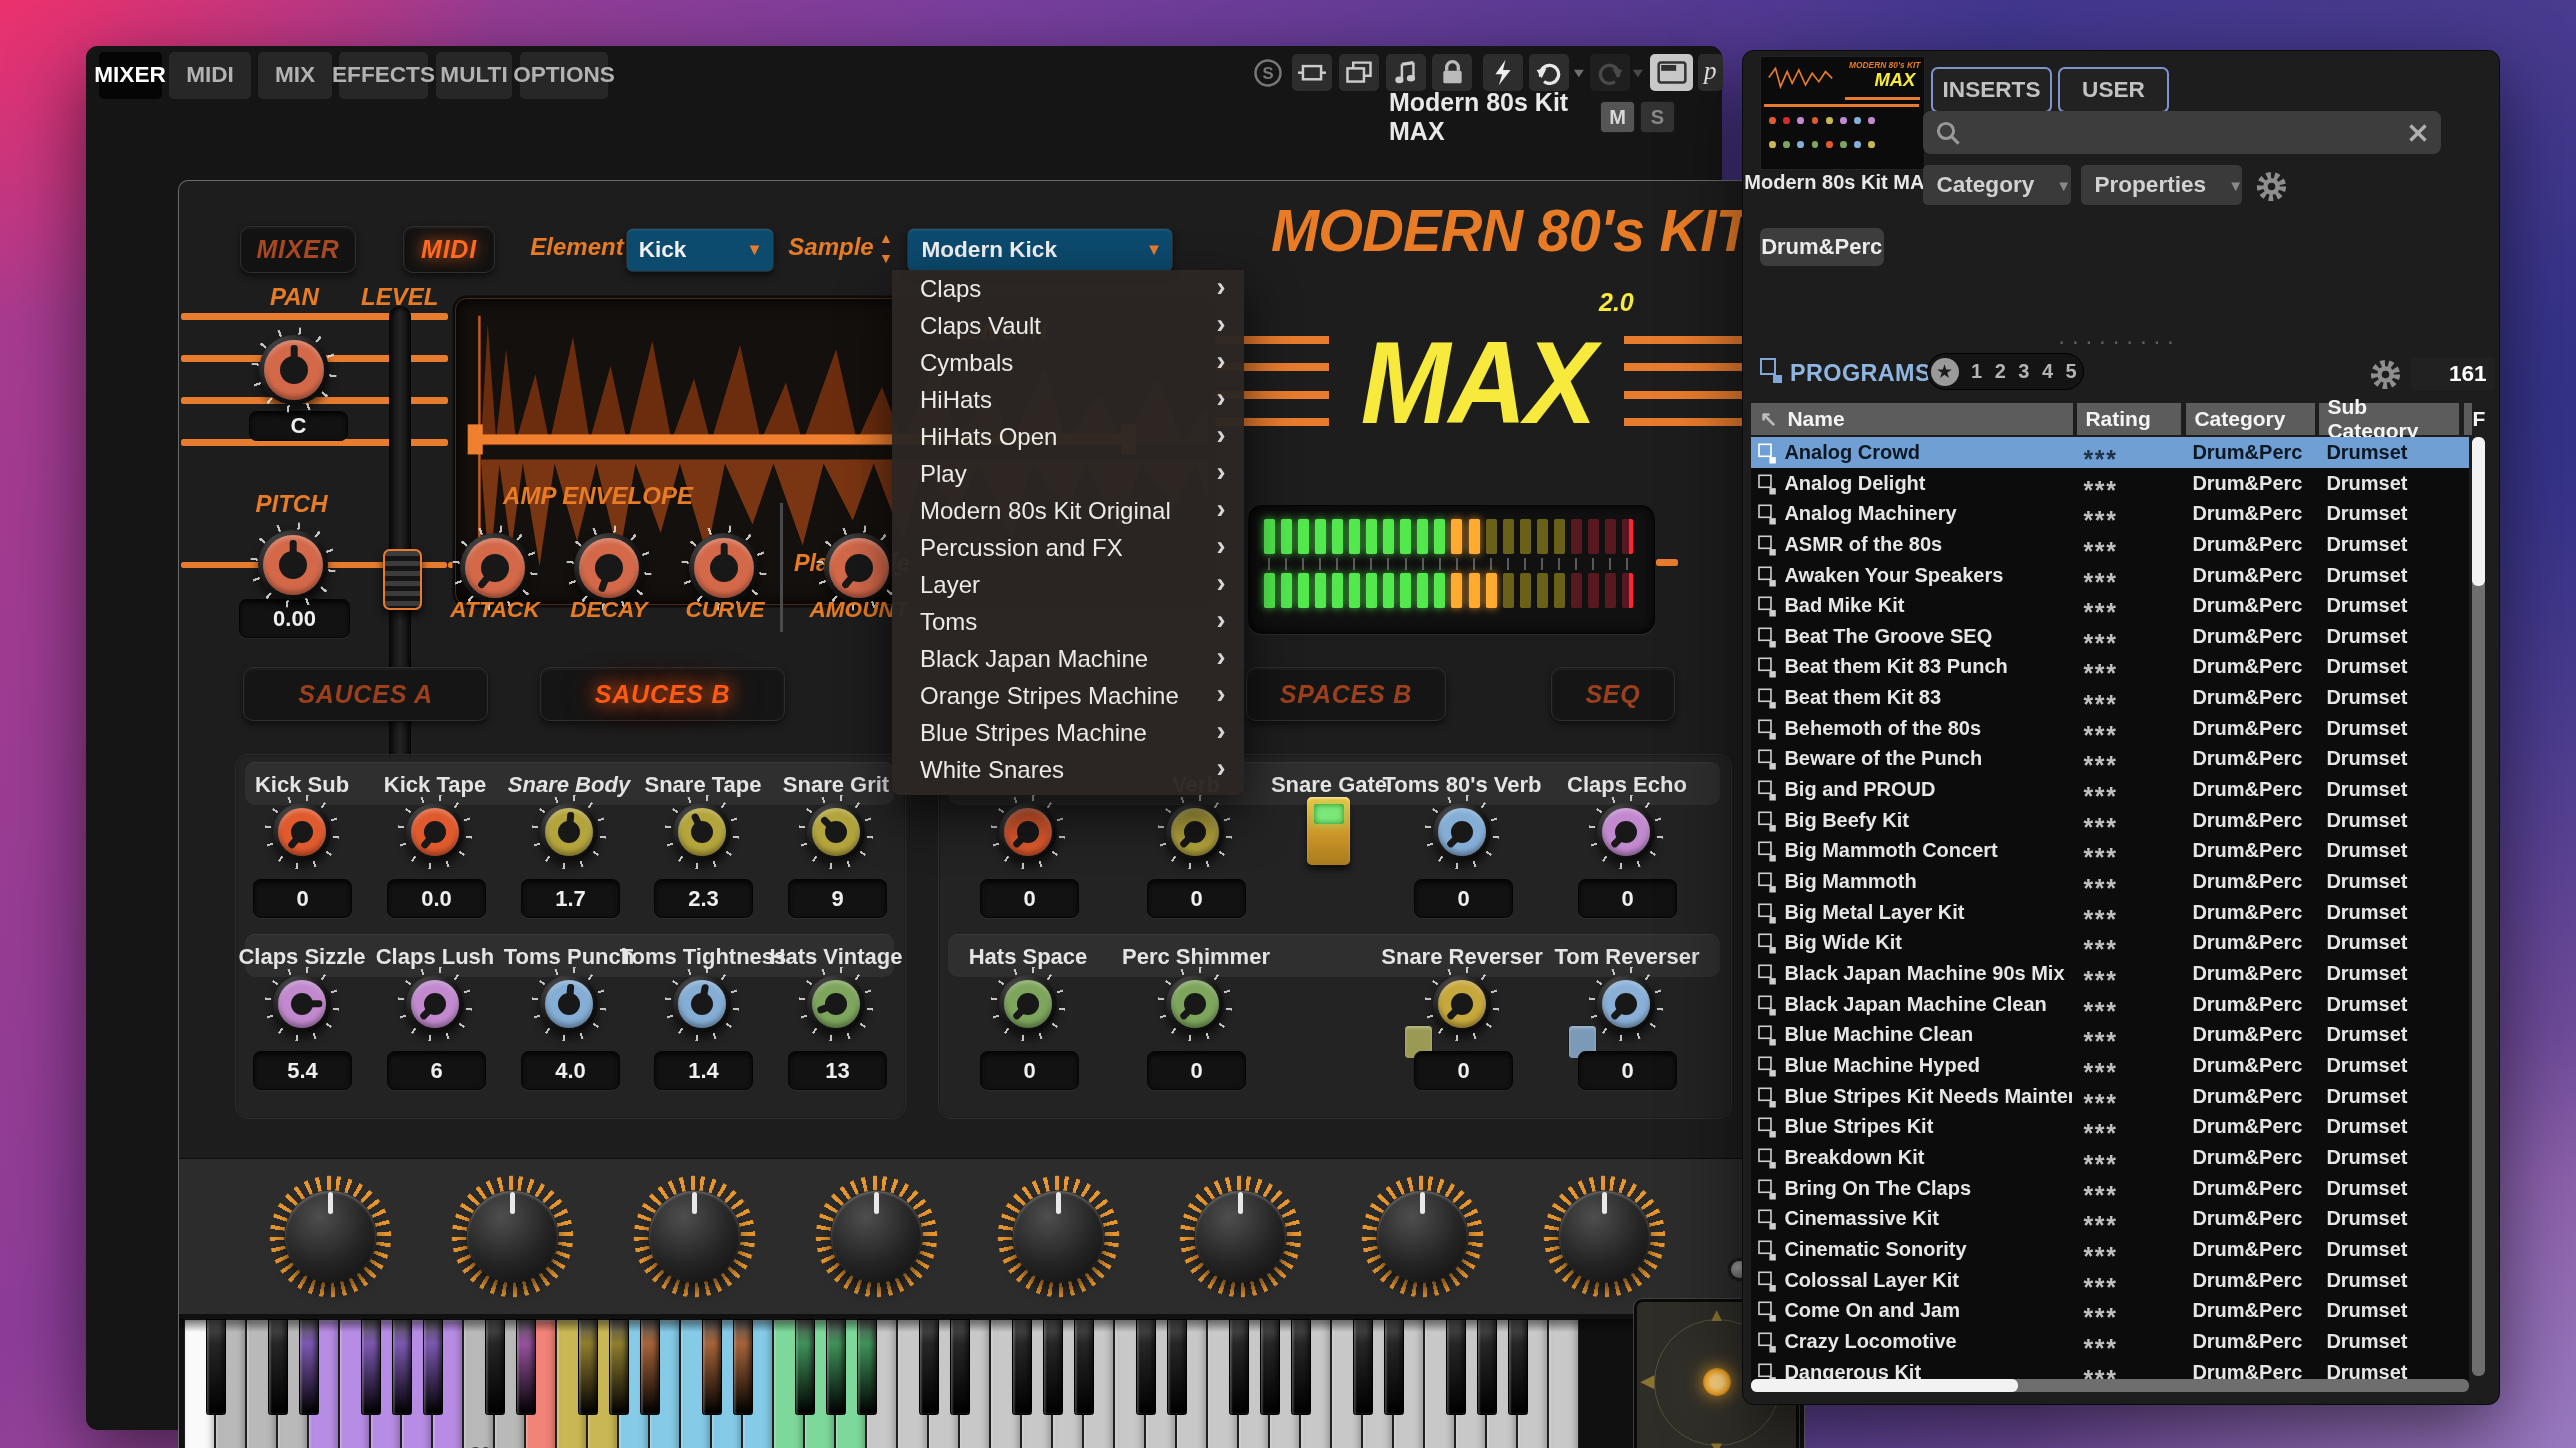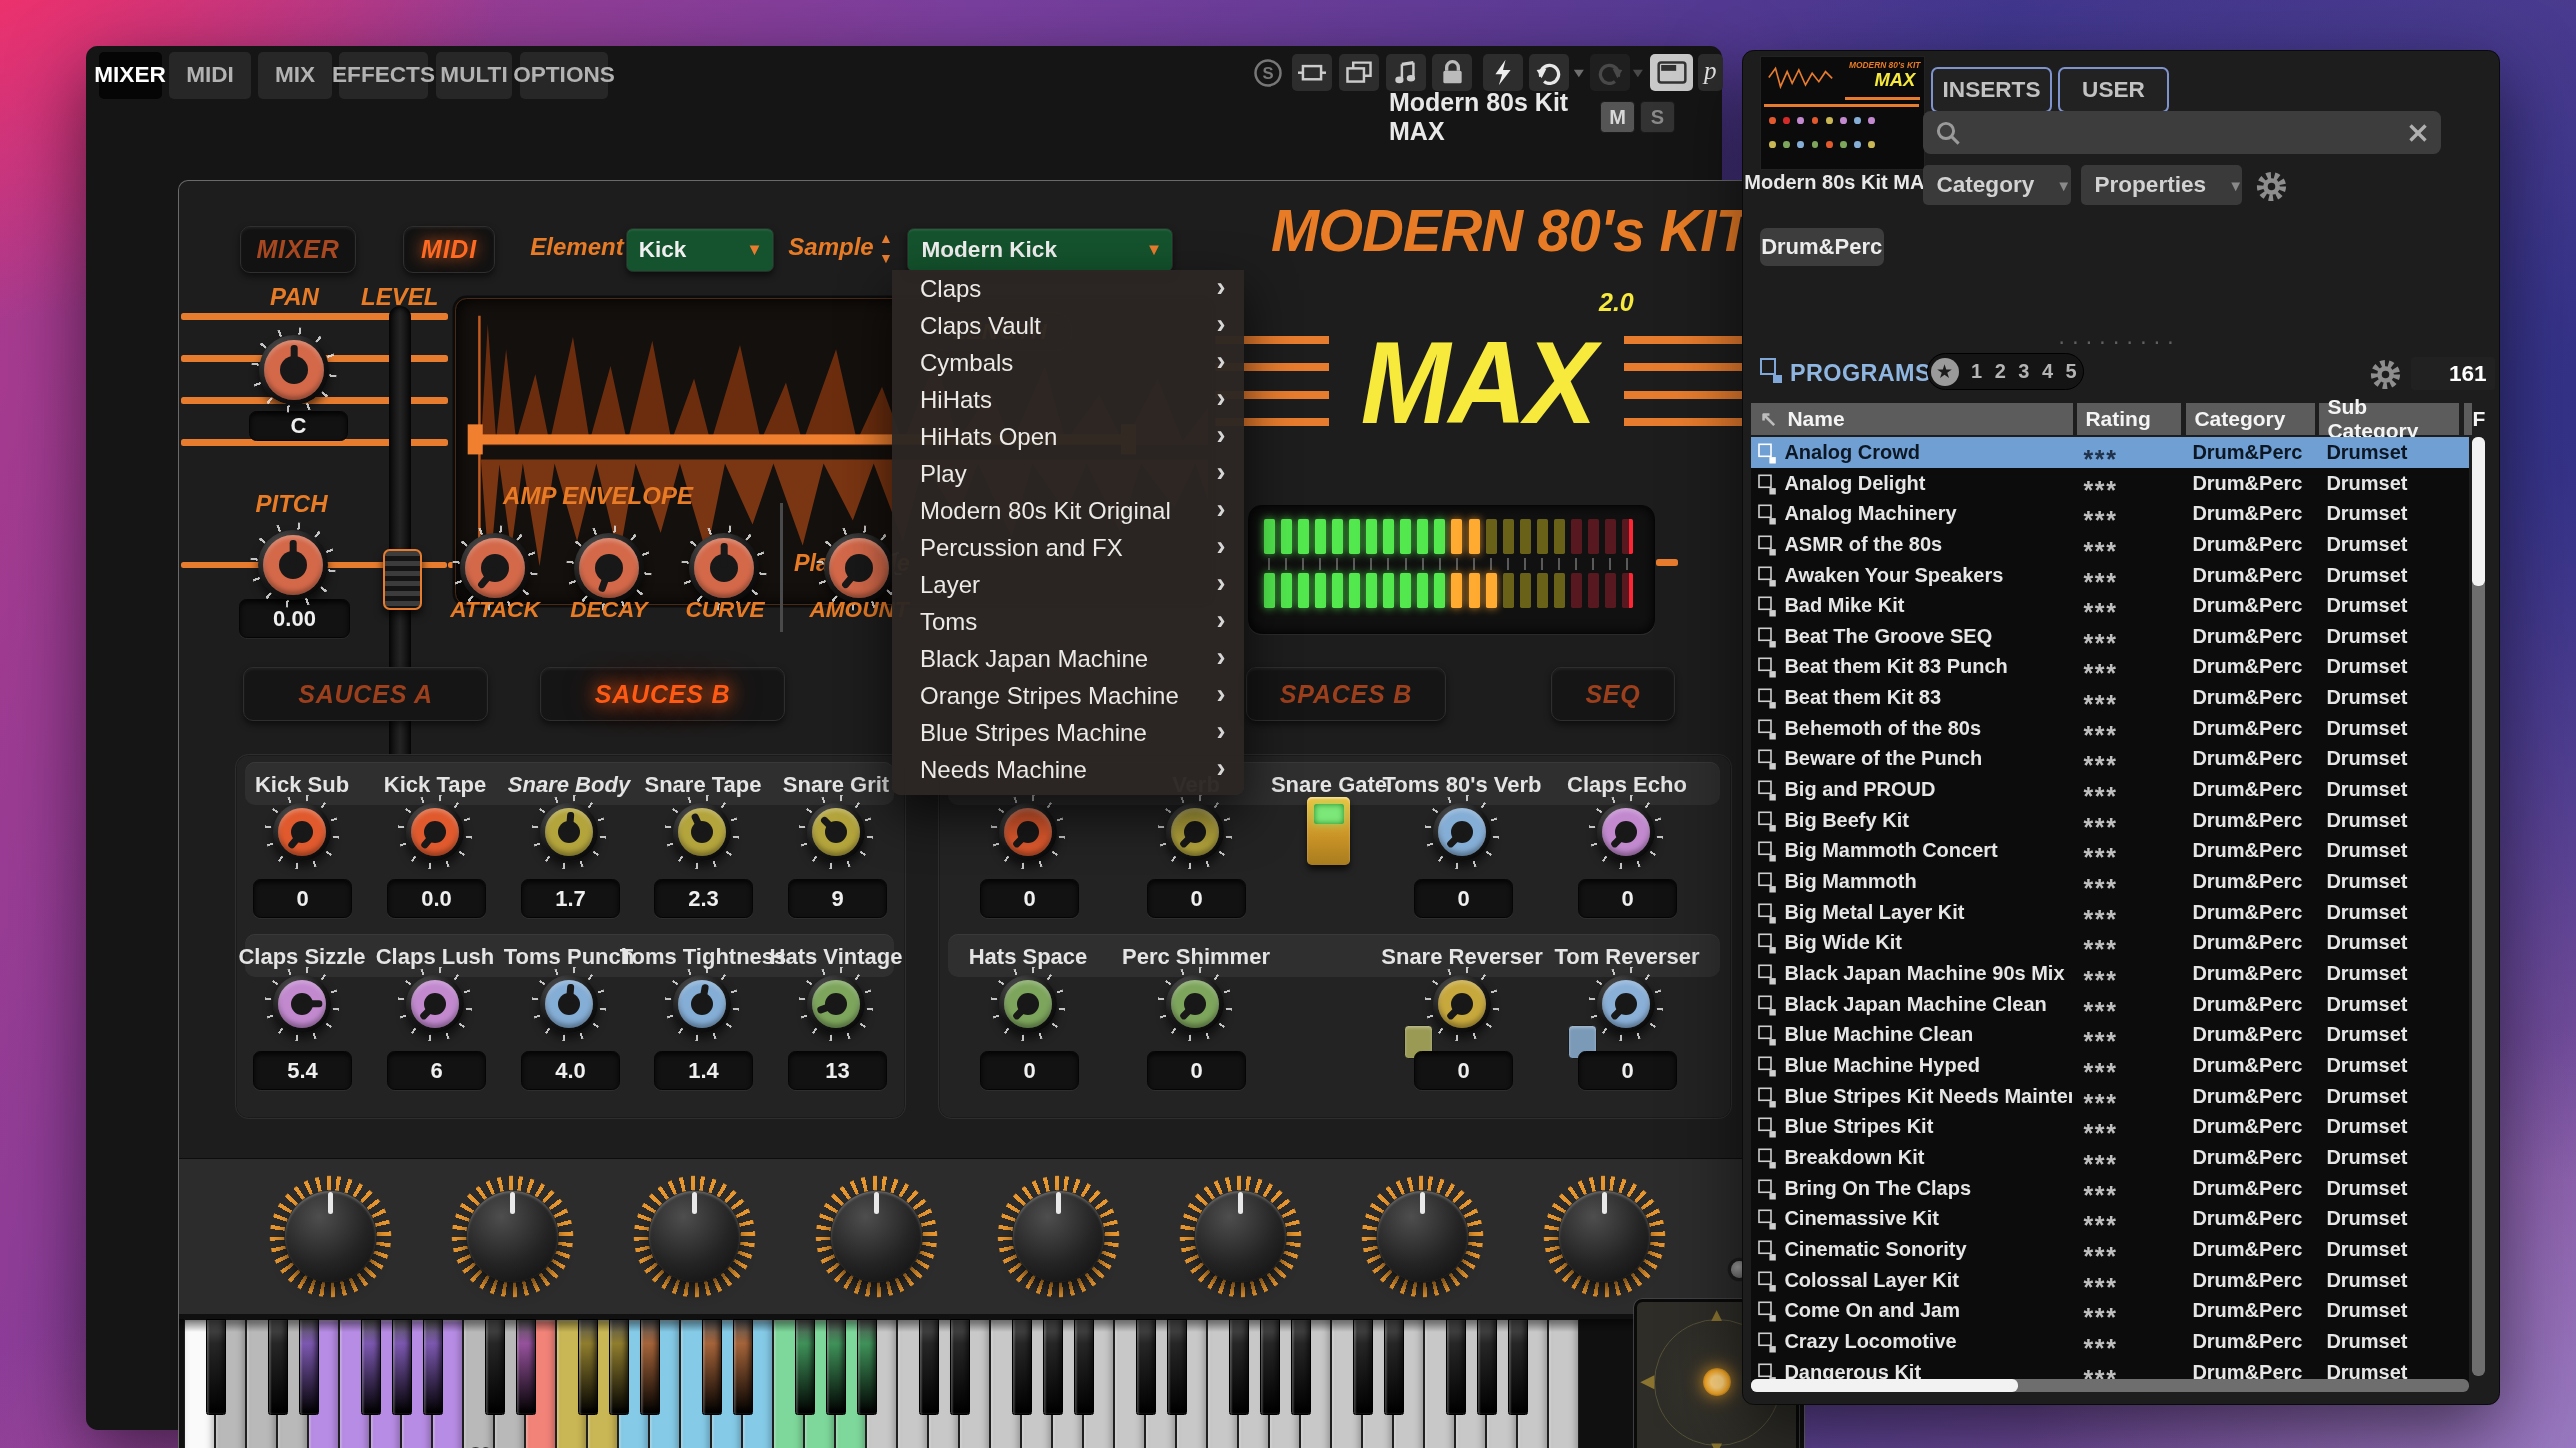--- a/index.html
+++ b/index.html
@@ -31,21 +31,21 @@
   .msbtn{position:absolute;top:55px;width:33px;height:30px;border-radius:4.2px;display:flex;align-items:center;justify-content:center;
          font-weight:bold;font-size:20px;color:#d8d8d8;border:0.8px solid #1a1a1a;}
   
   #plugin{position:absolute;left:92px;top:134px;width:1625px;height:1291px;background:#1d1d1d;border-radius:10px;
           border:1.7px solid rgba(170,170,170,.55);overflow:hidden;}
   .oline{position:absolute;height:6.7px;background:#e87c2e;border-radius:2.5px;}
   .plabel{position:absolute;color:#e87c26;font-weight:bold;font-style:italic;font-size:24px;text-align:center;}
   .pillbtn{position:absolute;background:#121212;border-radius:10px;border:0.8px solid #2f2f2f;
      box-shadow:inset 0 1.7px 2.5px rgba(255,255,255,.06),0 3.3px 6.7px rgba(0,0,0,.5);
      display:flex;align-items:center;justify-content:center;font-weight:bold;font-style:italic;letter-spacing:0.8px;}
-  .ddown{position:absolute;background:#14532d;border-radius:6.7px;border:0.8px solid #2c2c2c;color:#f0f0f0;
+  .ddown{position:absolute;background:#0c4a6e;border-radius:6.7px;border:0.8px solid #2c2c2c;color:#f0f0f0;
      font-weight:bold;font-size:22.6px;display:flex;align-items:center;box-shadow:inset 0 1.7px 1.7px rgba(255,255,255,.08),0 3.3px 6.7px rgba(0,0,0,.5);}
   .ddown .tri{position:absolute;right:10px;color:#e87c2e;font-size:16.7px;}
   .vbox{position:absolute;width:97px;height:37px;background:#121212;border-radius:7.5px;border:0.8px solid #050505;
      box-shadow:inset 0 2.5px 5px rgba(0,0,0,.8),0 0.8px 0 rgba(255,255,255,.07);color:#f0f0f0;font-weight:bold;font-size:22px;
      display:flex;align-items:center;justify-content:center;}
   
   .sknob{position:absolute;width:58px;height:58px;border-radius:50%;
      background:radial-gradient(circle at 35% 28%, #565656, #161616 55%, #000 100%);
      box-shadow:0 5.8px 10px rgba(0,0,0,.6);}
   .sknob .ticks{position:absolute;inset:-11.7px;border-radius:50%;
@@ -769,21 +769,21 @@
           </div>
           <div class="mitem">
             <span>Orange Stripes Machine</span>
             <span class="chev">›</span>
           </div>
           <div class="mitem">
             <span>Blue Stripes Machine</span>
             <span class="chev">›</span>
           </div>
           <div class="mitem">
-            <span>Needs Machine</span>
+            <span>White Snares</span>
             <span class="chev">›</span>
           </div>
         </div>
     <div class="sknob big" style="left: 80px; top: 154px; --c: #d4694a; --a: 180deg;">
           <div class="ticks"></div>
           <div class="face">
             <div class="hole"></div>
             <div class="stem"></div>
           </div>
         </div>

